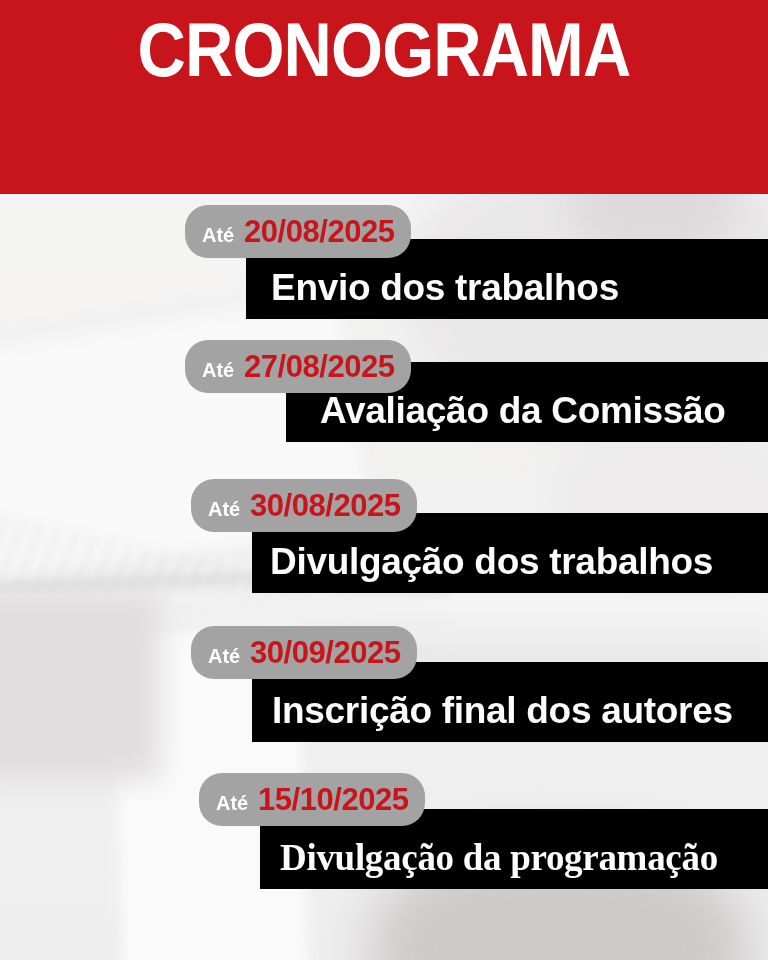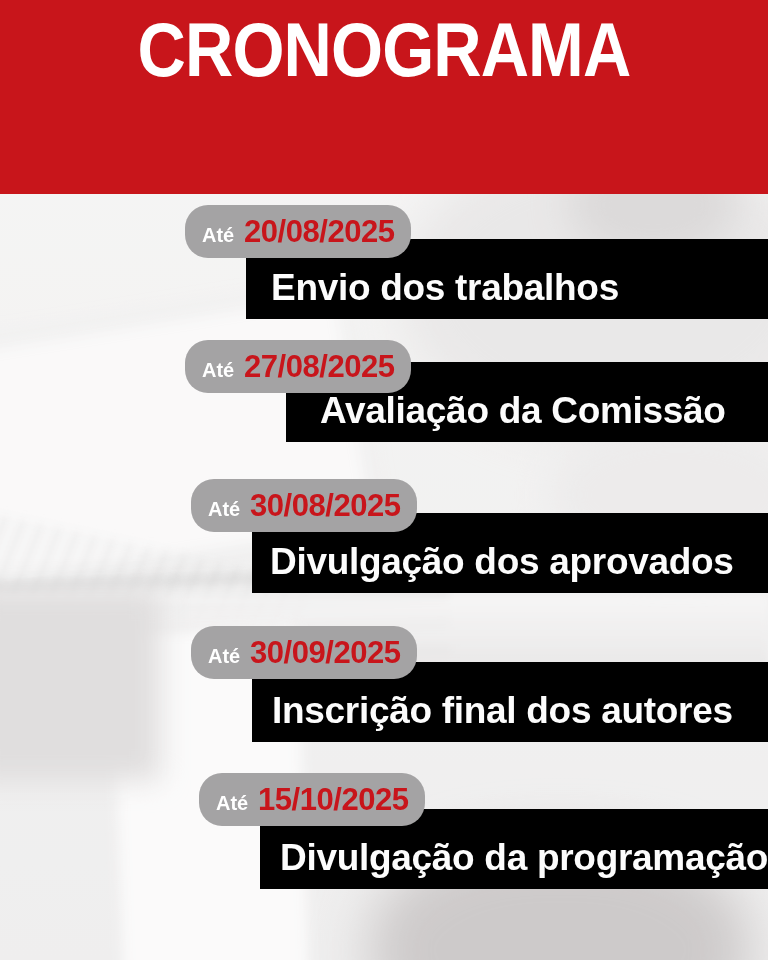--- a/index.html
+++ b/index.html
@@ -170,21 +170,21 @@
   .item-2 .date-box { left: 185px; top: 340px; }
   .item-2 .bar      { left: 246px; top: 362px; right: 0; padding-left: 34px; margin-left: 40px; }
 
   .item-3 .date-box { left: 191px; top: 479px; }
   .item-3 .bar      { left: 252px; top: 513px; right: 0; padding-left: 18px; }
 
   .item-4 .date-box { left: 191px; top: 626px; }
   .item-4 .bar      { left: 252px; top: 662px; right: 0; padding-left: 20px; text-decoration: underline; }
 
   .item-5 .date-box { left: 199px; top: 773px; }
-  .item-5 .bar      { left: 260px; top: 809px; right: 0; padding-left: 20px; }
+  .item-5 .bar      { left: 260px; top: 809px; right: 0; padding-left: 20px; font-family: Liberation Serif, serif; }
 </style>
 </head>
 <body>
 
 <div class="poster">
 
   <div class="bg">
     <div class="shape person-blob"></div>
     <div class="shape head-spot"></div>
     <div class="shape laptop-screen"></div>
@@ -223,21 +223,21 @@
       <div class="date-box">
         <span class="date-line">
           <span class="ate">Até</span>
           <span class="date">27/08/2025</span>
         </span>
       </div>
     </div>
 
     <div class="item item-3">
       <div class="bar">
-        <span class="event">Divulgação dos aprovados</span>
+        <span class="event">Divulgação dos trabalhos</span>
       </div>
       <div class="date-box">
         <span class="date-line">
           <span class="ate">Até</span>
           <span class="date">30/08/2025</span>
         </span>
       </div>
     </div>
 
     <div class="item item-4">

